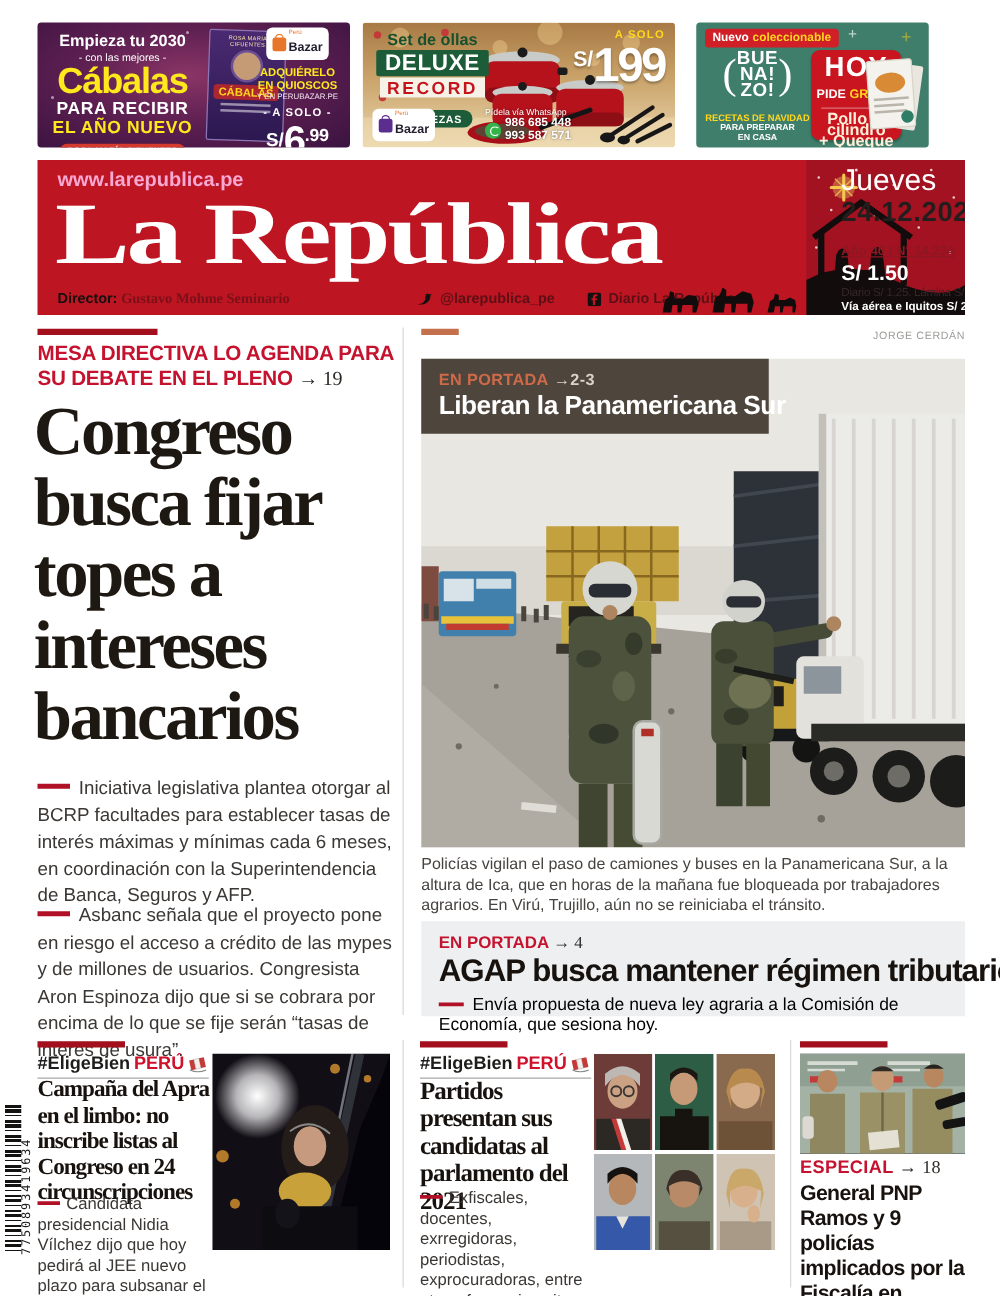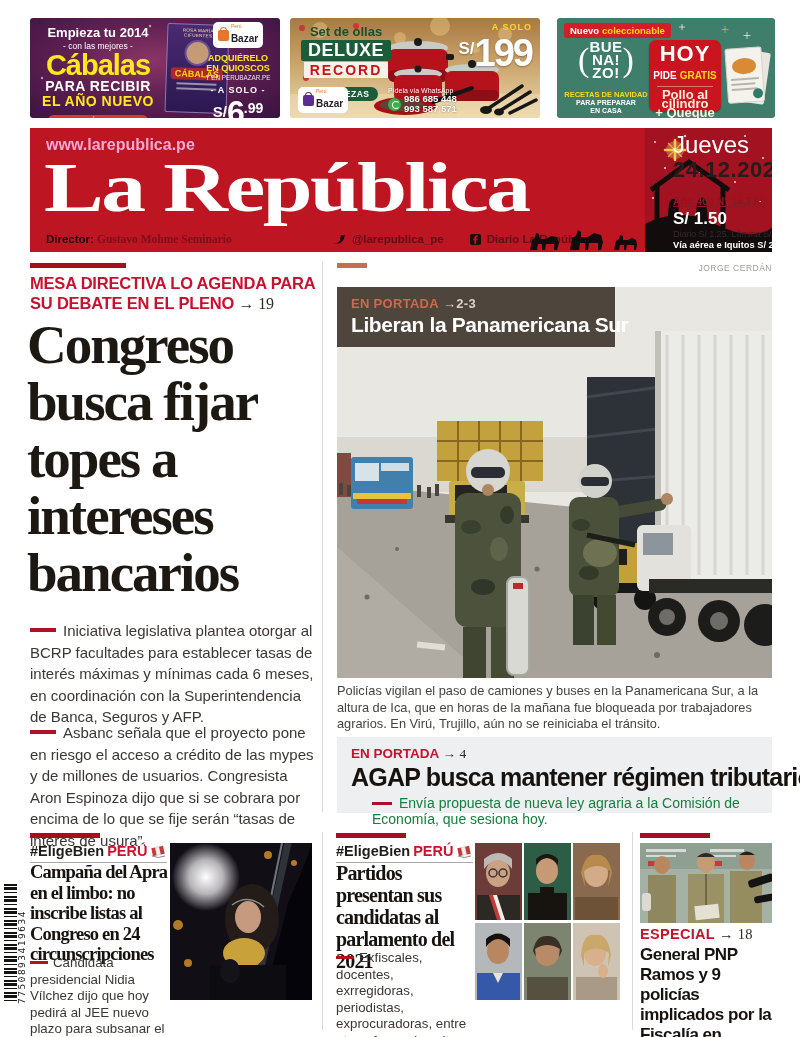--- a/index.html
+++ b/index.html
@@ -54,21 +54,21 @@
   .wsp-label{font-size:7px;text-shadow:0 0 2px #00000066;}
   .wsp-row{display:flex;align-items:center;gap:3px;}
   .wsp-ic{width:13px;height:13px;border-radius:50%;background:#35b24a;position:relative;flex:none;}
   .wsp-ic::after{content:"";position:absolute;left:3.5px;top:3.5px;width:6px;height:6px;border:1.5px solid #fff;border-radius:50%;border-right-color:transparent;}
   .wsp-tels{font-size:9.5px;font-weight:bold;line-height:10px;text-shadow:0 0 2px #00000088;}
   .ollas-price{position:absolute;right:8px;top:4px;text-align:right;color:#fff;}
   .ollas-only{font-size:9px;font-weight:bold;color:#ffd71c;letter-spacing:1px;}
   .ollas-cur{font-size:17px;font-weight:bold;vertical-align:12px;text-shadow:0 1px 2px #00000055;}
   .ollas-val{font-size:38px;font-weight:bold;letter-spacing:-2px;text-shadow:0 1px 2px #00000055;}
   
-  #ad-buenazo{left:557px;width:218px;background:#407e6c;}
+  #ad-buenazo{left:557px;width:186px;background:#407e6c;}
   .bz-new{position:absolute;left:7px;top:5px;background:#d01f26;border-radius:3px;padding:2px 6px;font-size:9.5px;font-weight:bold;}
   .bz-new .n1{color:#fff;} .bz-new .n2{color:#ffd71c;margin-left:3px;}
   .bz-logo{position:absolute;left:6px;top:22px;width:86px;display:flex;align-items:center;justify-content:center;color:#fff;}
   .bz-par{font-size:34px;font-weight:normal;line-height:30px;font-family:"Liberation Serif",serif;}
   .bz-stack{text-align:center;font-weight:bold;font-size:15px;line-height:13px;letter-spacing:.5px;}
   .bz-r{position:absolute;left:4px;top:72px;width:90px;text-align:center;}
   .bz-r1{color:#ffd71c;font-size:7.5px;font-weight:bold;}
   .bz-r2{color:#fff;font-size:7px;font-weight:bold;line-height:8px;}
   .bz-box{position:absolute;left:92px;top:22px;width:72px;height:72px;background:#c8151f;border-radius:7px;
           text-align:center;color:#fff;box-shadow:0 1px 2px #00000044;}
@@ -121,21 +121,21 @@
   .cov-kick{font-size:13px;font-weight:bold;color:#cf6a48;letter-spacing:.3px;}
   .cov-kick .pg{color:#d8d3ca;font-weight:bold;margin-left:4px;}
   .cov-head{font-size:21px;font-weight:bold;color:#fff;letter-spacing:-.4px;margin-top:2px;white-space:nowrap;}
   .cover-caption{position:absolute;left:337px;top:683px;width:437px;font-size:12.8px;line-height:16.5px;color:#474340;}
 
   
   #agap{position:absolute;left:337px;top:737px;width:435px;height:76px;background:#edeff1;box-sizing:border-box;padding:9px 14px;}
   .agap-kick{font-size:13.5px;font-weight:bold;color:#c5122e;}
   .agap-kick .pg{color:#2e2a26;font-weight:normal;font-family:"Liberation Serif",serif;font-size:13.5px;}
   .agap-head{font-size:25px;font-weight:bold;color:#17120e;letter-spacing:-.8px;margin-top:1px;white-space:nowrap;}
-  .agap-sub{font-size:14px;color:#15803d;margin-top:3px;margin-left:21px;}
+  .agap-sub{font-size:14px;color:#000000;margin-top:3px;}
   .agap-sub .dash{width:20px;height:3.5px;vertical-align:3px;}
 
   
   .tagline{position:absolute;font-size:14.5px;font-weight:bold;color:#1d1d1b;}
   .tagline .inner{display:inline-flex;align-items:center;gap:3px;border-bottom:1px solid #a9a9a9;padding-bottom:3px;}
   .tagline .red{color:#d0112b;}
   .tagline .pg{color:#3a3634;font-weight:normal;font-family:"Liberation Serif",serif;font-size:14px;margin-left:5px;}
   .b-head-serif{position:absolute;font-family:"Liberation Serif",serif;font-weight:bold;color:#17120e;
                 font-size:18.5px;line-height:20.5px;letter-spacing:-.8px;}
   .b-body{position:absolute;font-size:13.3px;line-height:16.5px;color:#3b3734;}
@@ -166,21 +166,21 @@
       <g fill="#ffffff" opacity=".55">
           <circle cx="20" cy="18" r="1"></circle>
           <circle cx="120" cy="8" r="1.2"></circle>
           <circle cx="226" cy="90" r="1"></circle>
           <circle cx="60" cy="88" r="1"></circle>
           <circle cx="200" cy="50" r="1"></circle>
           <circle cx="12" cy="60" r="1.2"></circle>
         </g>
     </svg>
     <div class="cab-left">
-      <div class="cab-l1">Empieza tu 2014</div>
+      <div class="cab-l1">Empieza tu 2030</div>
       <div class="cab-l2">- con las mejores -</div>
       <div class="cab-title">Cábalas</div>
       <div class="cab-l3">PARA RECIBIR</div>
       <div class="cab-l4">EL AÑO NUEVO</div>
       <span class="cab-author">ROSA MARÍA CIFUENTES</span>
     </div>
     <div class="cab-book">
       <div class="ba">ROSA MARÍA CIFUENTES</div>
       <div class="face"></div>
       <div class="bt">CÁBALAS</div>

